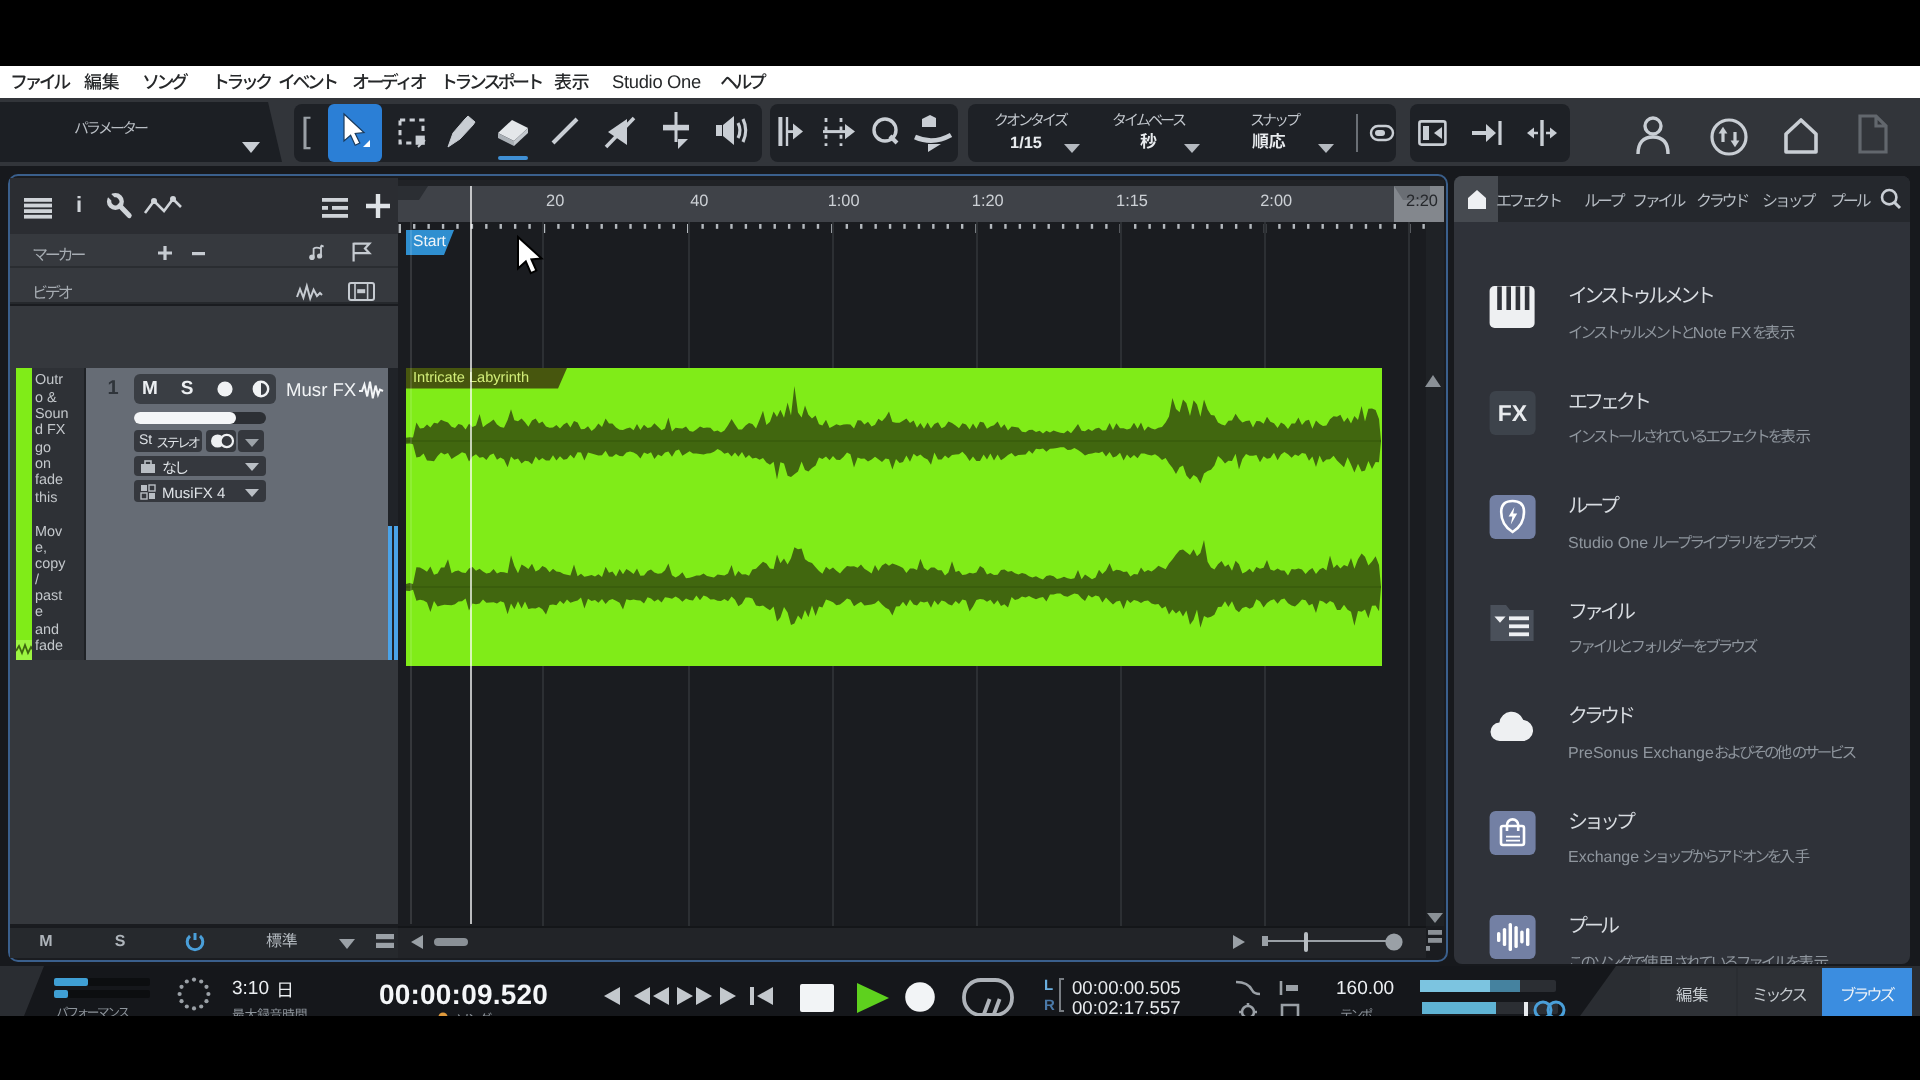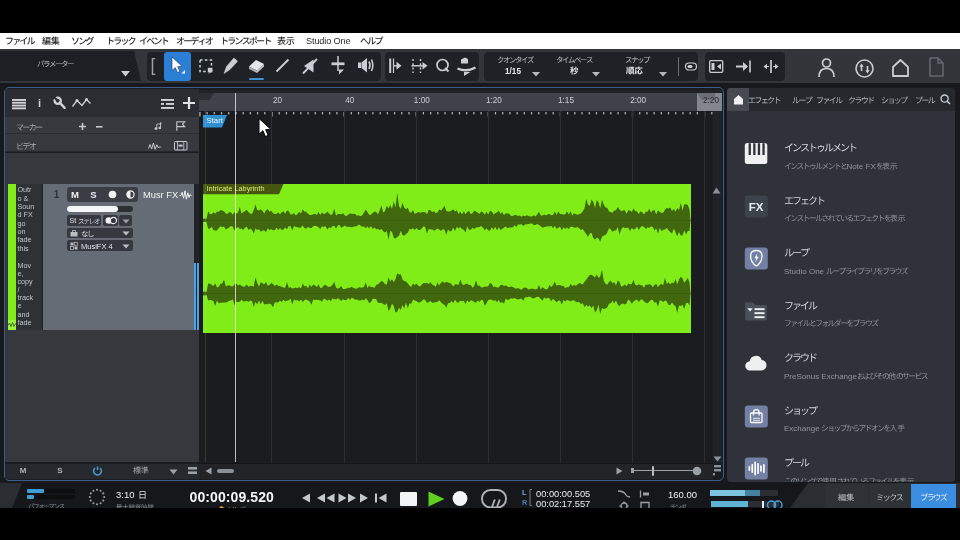--- a/index.html
+++ b/index.html
@@ -544,21 +544,21 @@
 <div style="position:absolute;left:17.5px;top:203.0px;font-family:&quot;Liberation Sans&quot;,sans-serif;font-size:7.2px;font-weight:400;color:#c3c7cb;letter-spacing:normal;white-space:nowrap;line-height:8.64px;">Soun</div>
 <div style="position:absolute;left:17.5px;top:211.3px;font-family:&quot;Liberation Sans&quot;,sans-serif;font-size:7.2px;font-weight:400;color:#c3c7cb;letter-spacing:normal;white-space:nowrap;line-height:8.64px;">d FX</div>
 <div style="position:absolute;left:17.5px;top:219.6px;font-family:&quot;Liberation Sans&quot;,sans-serif;font-size:7.2px;font-weight:400;color:#c3c7cb;letter-spacing:normal;white-space:nowrap;line-height:8.64px;">go</div>
 <div style="position:absolute;left:17.5px;top:227.9px;font-family:&quot;Liberation Sans&quot;,sans-serif;font-size:7.2px;font-weight:400;color:#c3c7cb;letter-spacing:normal;white-space:nowrap;line-height:8.64px;">on</div>
 <div style="position:absolute;left:17.5px;top:236.2px;font-family:&quot;Liberation Sans&quot;,sans-serif;font-size:7.2px;font-weight:400;color:#c3c7cb;letter-spacing:normal;white-space:nowrap;line-height:8.64px;">fade</div>
 <div style="position:absolute;left:17.5px;top:244.5px;font-family:&quot;Liberation Sans&quot;,sans-serif;font-size:7.2px;font-weight:400;color:#c3c7cb;letter-spacing:normal;white-space:nowrap;line-height:8.64px;">this</div>
 <div style="position:absolute;left:17.5px;top:262.2px;font-family:&quot;Liberation Sans&quot;,sans-serif;font-size:7.2px;font-weight:400;color:#c3c7cb;letter-spacing:normal;white-space:nowrap;line-height:8.64px;">Mov</div>
 <div style="position:absolute;left:17.5px;top:270.2px;font-family:&quot;Liberation Sans&quot;,sans-serif;font-size:7.2px;font-weight:400;color:#c3c7cb;letter-spacing:normal;white-space:nowrap;line-height:8.64px;">e,</div>
 <div style="position:absolute;left:17.5px;top:278.3px;font-family:&quot;Liberation Sans&quot;,sans-serif;font-size:7.2px;font-weight:400;color:#c3c7cb;letter-spacing:normal;white-space:nowrap;line-height:8.64px;">copy</div>
 <div style="position:absolute;left:17.5px;top:286.3px;font-family:&quot;Liberation Sans&quot;,sans-serif;font-size:7.2px;font-weight:400;color:#c3c7cb;letter-spacing:normal;white-space:nowrap;line-height:8.64px;">/</div>
-<div style="position:absolute;left:17.5px;top:294.4px;font-family:&quot;Liberation Sans&quot;,sans-serif;font-size:7.2px;font-weight:400;color:#c3c7cb;letter-spacing:normal;white-space:nowrap;line-height:8.64px;">track</div>
+<div style="position:absolute;left:17.5px;top:294.4px;font-family:&quot;Liberation Sans&quot;,sans-serif;font-size:7.2px;font-weight:400;color:#c3c7cb;letter-spacing:normal;white-space:nowrap;line-height:8.64px;">past</div>
 <div style="position:absolute;left:17.5px;top:302.4px;font-family:&quot;Liberation Sans&quot;,sans-serif;font-size:7.2px;font-weight:400;color:#c3c7cb;letter-spacing:normal;white-space:nowrap;line-height:8.64px;">e</div>
 <div style="position:absolute;left:17.5px;top:310.5px;font-family:&quot;Liberation Sans&quot;,sans-serif;font-size:7.2px;font-weight:400;color:#c3c7cb;letter-spacing:normal;white-space:nowrap;line-height:8.64px;">and</div>
 <div style="position:absolute;left:17.5px;top:318.6px;font-family:&quot;Liberation Sans&quot;,sans-serif;font-size:7.2px;font-weight:400;color:#c3c7cb;letter-spacing:normal;white-space:nowrap;line-height:8.64px;">fade</div>
 <div style="position:absolute;left:41.5px;top:184px;width:152px;height:146px;background:#666c75;border-left:1px solid #1f2226"></div>
 <div style="position:absolute;left:56.5px;top:189.0px;font-family:&quot;Liberation Sans&quot;,sans-serif;font-size:10.0px;font-weight:700;color:#2f343a;letter-spacing:normal;white-space:nowrap;line-height:12.00px;transform:translateX(-50%);">1</div>
 <div style="position:absolute;left:66.5px;top:186.5px;width:71px;height:15px;background:#3a3e44;border-radius:3px"></div>
 <div style="position:absolute;left:75.0px;top:189.0px;font-family:&quot;Liberation Sans&quot;,sans-serif;font-size:9.5px;font-weight:700;color:#eceff2;letter-spacing:normal;white-space:nowrap;line-height:11.40px;transform:translateX(-50%);">M</div>
 <div style="position:absolute;left:93.5px;top:189.0px;font-family:&quot;Liberation Sans&quot;,sans-serif;font-size:9.5px;font-weight:700;color:#eceff2;letter-spacing:normal;white-space:nowrap;line-height:11.40px;transform:translateX(-50%);">S</div>
 <div style="position:absolute;left:107.5px;top:190.0px;width:9px;height:9px">
       <svg width="9" height="9" style="overflow:visible">

